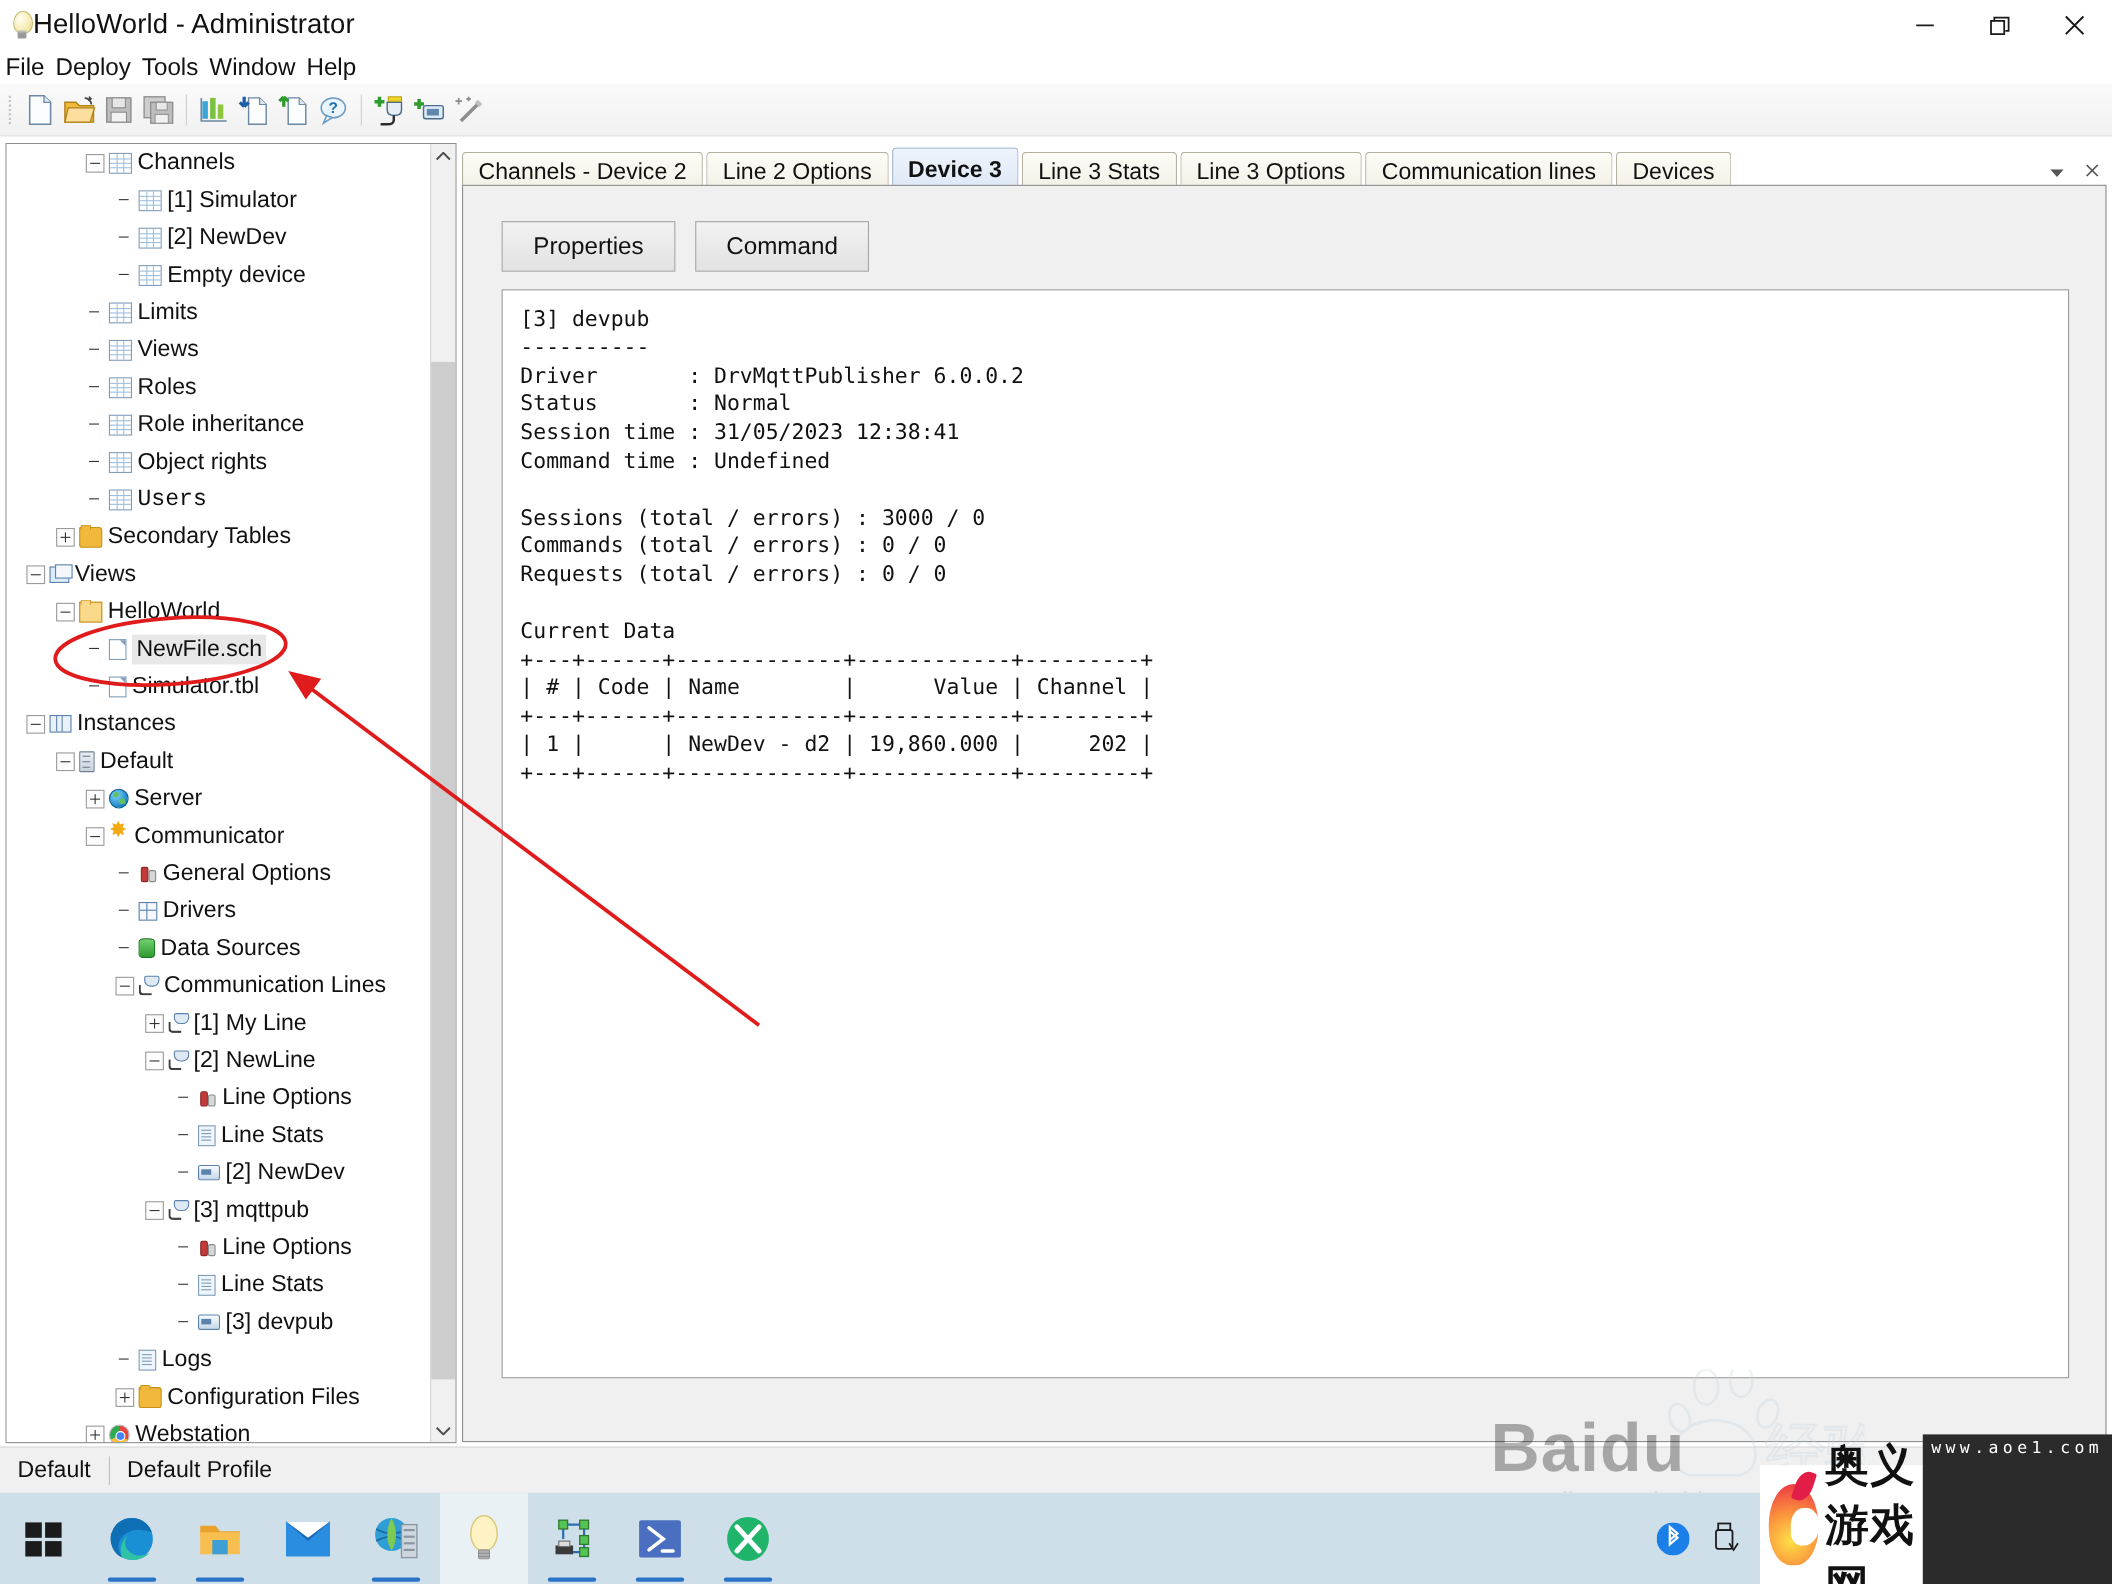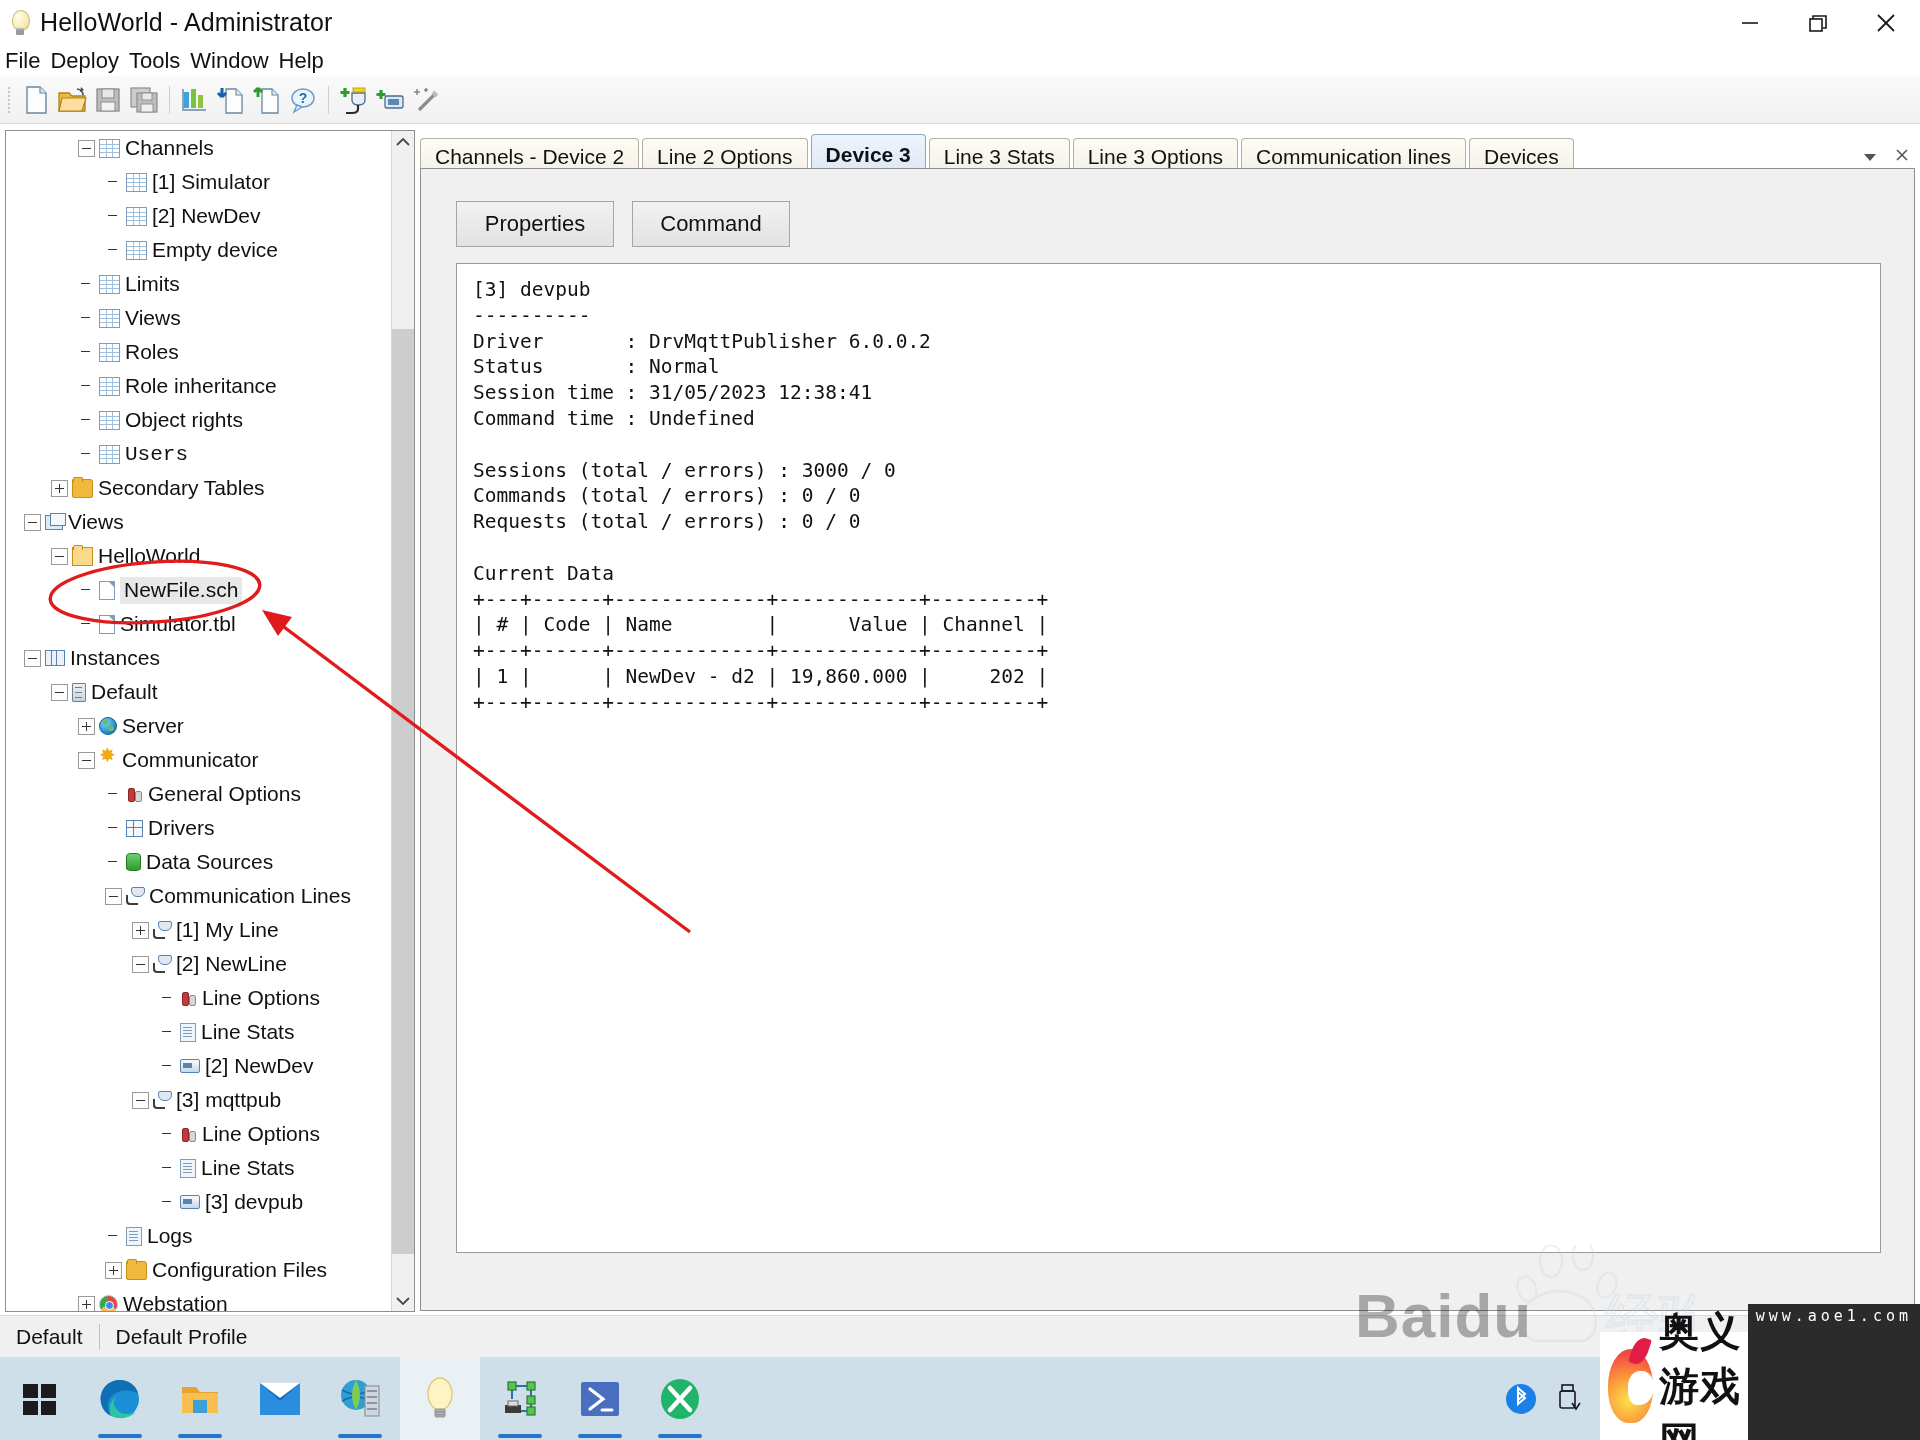--- a/index.html
+++ b/index.html
@@ -6,21 +6,21 @@
   body{
     width:1920px;height:1440px;overflow:hidden;
     font-family:"Liberation Sans", sans-serif;
     background:#ffffff;
     -webkit-font-smoothing:antialiased;
   }
   .app{position:absolute;inset:0;width:1920px;height:1440px;background:#fff;}
 
   
   .titlebar{position:absolute;left:0;top:0;width:1920px;height:45px;background:#ffffff;}
-  .title-left{position:absolute;left:10px;top:0;height:45px;display:flex;align-items:center;gap:10px;}
+  .title-left{position:absolute;left:10px;top:0;height:45px;display:flex;align-items:center;}
   .bulb-icon{width:20px;height:26px;position:relative;display:inline-block;}
   .bulb-icon .glass{position:absolute;left:2px;top:0;width:16px;height:19px;border-radius:50% 50% 45% 45%;
      background:radial-gradient(ellipse at 35% 30%, #fffdf0 0%, #f7edb8 55%, #e2d488 100%);
      border:1px solid #c9bd74;}
   .bulb-icon .base{position:absolute;left:6px;top:18px;width:8px;height:7px;background:#9a9a9a;border-radius:1px;
      box-shadow:0 2px 0 -0.5px #bdbdbd inset;}
   .title-text{font-size:25px;color:#111;letter-spacing:0.1px;}
   .win-buttons{position:absolute;right:0;top:0;height:45px;display:flex;}
   .win-btn{width:68px;height:45px;display:flex;align-items:center;justify-content:center;cursor:default;}
   .win-btn svg{display:block;}

